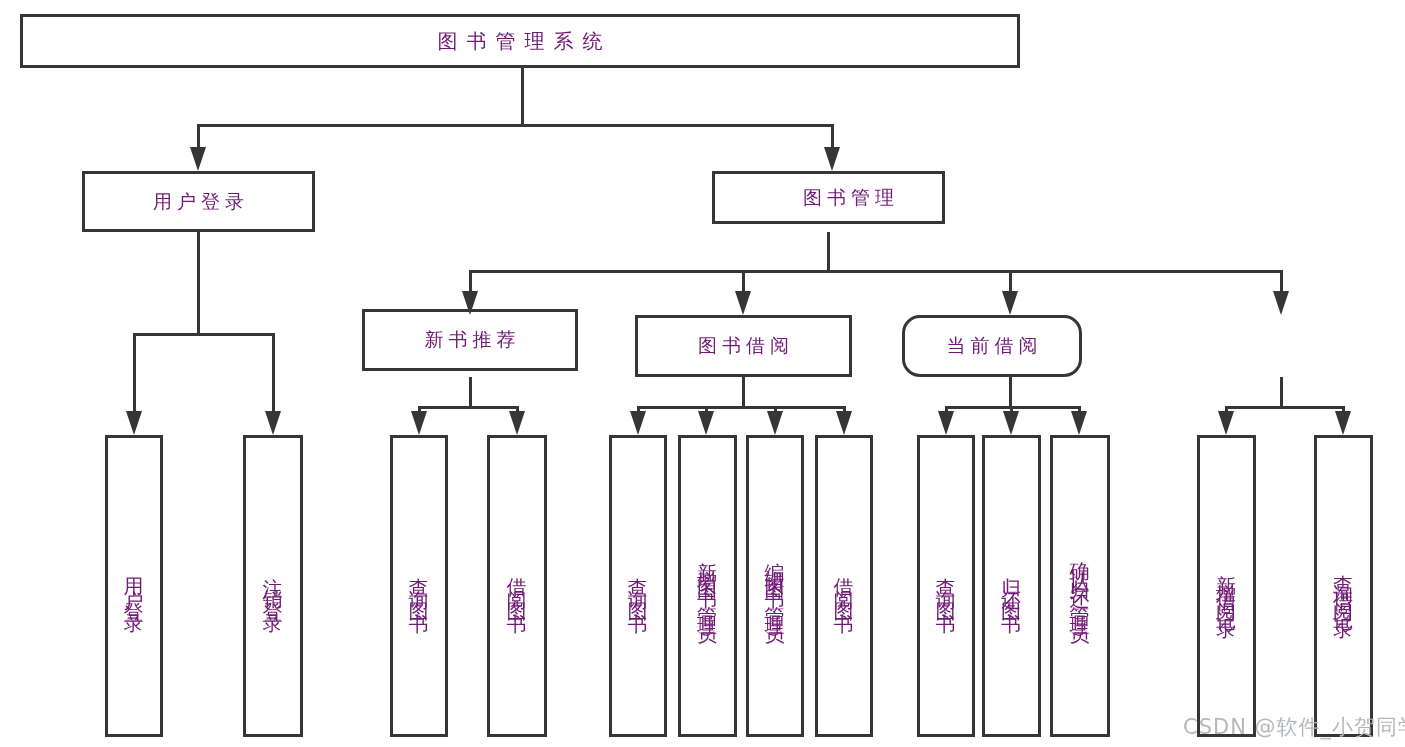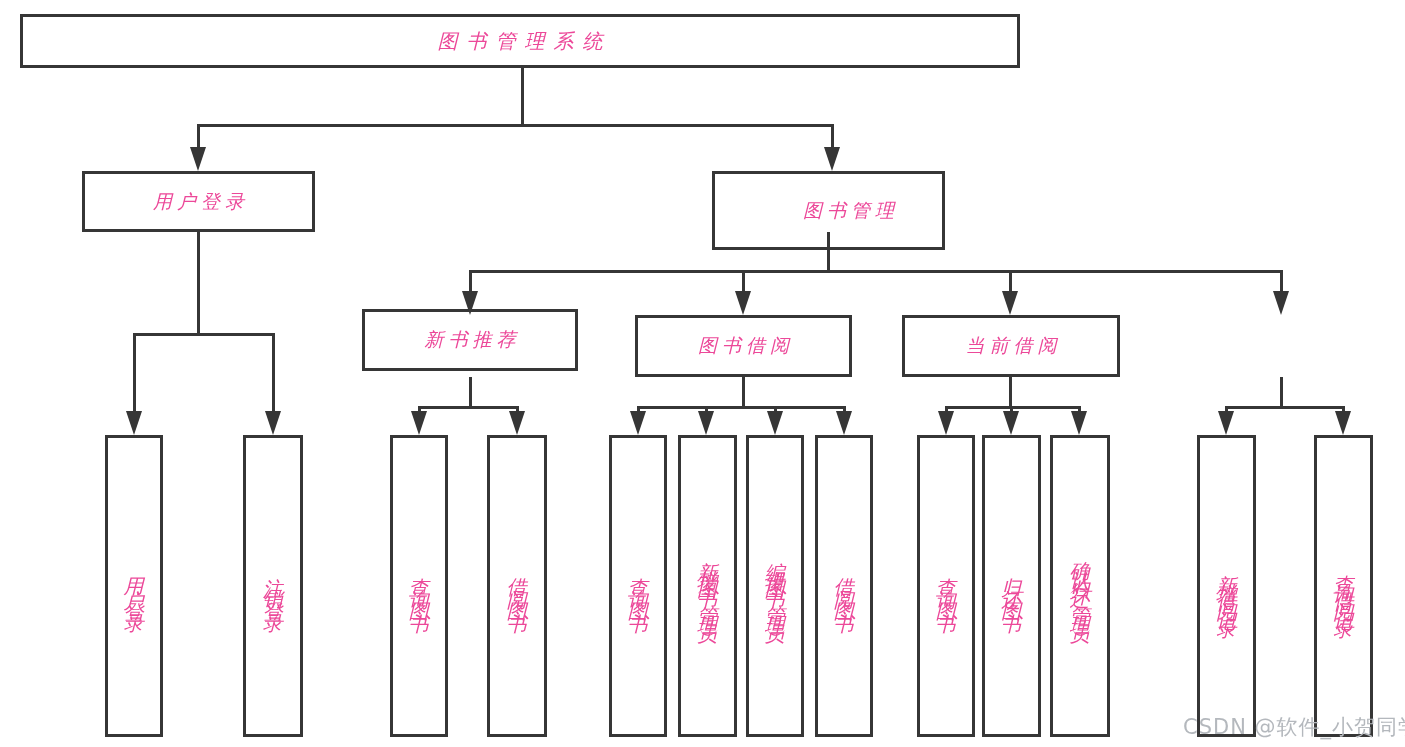--- a/index.html
+++ b/index.html
@@ -11,23 +11,22 @@
     font-family: "DejaVu Sans", sans-serif;
     overflow: hidden;
   }
   .box {
     position: absolute;
     border: 3px solid #363636;
     background: #ffffff;
     display: flex;
     align-items: center;
     justify-content: center;
-    color: #ec4899;
+    color: #701a75;
     box-sizing: border-box;
-    font-style: italic;
   }
   .box .lbl { white-space: nowrap; }
   .h-label { font-size: 19px; letter-spacing: 5px; text-indent: 5px; }
   .title-label { font-size: 20px; letter-spacing: 9px; text-indent: 9px; }
   .v-box .lbl {
     writing-mode: vertical-rl;
     font-size: 20px;
     letter-spacing: 12px;
     white-space: normal;
     line-height: 1;
@@ -61,31 +60,31 @@
 
 <div class="canvas">
 
   <div class="box" style="left:20px; top:14px; width:1000px; height:54px;">
     <span class="lbl title-label">图书管理系统</span>
   </div>
 
   <div class="box" style="left:82px; top:171px; width:233px; height:61px;">
     <span class="lbl h-label">用户登录</span>
   </div>
-  <div class="box" style="left:712px; top:171px; width:233px; height:79px;padding-left:40px;">
+  <div class="box" style="left:712px; top:171px; width:233px; height:53px;padding-left:40px;">
     <span class="lbl h-label">图书管理</span>
   </div>
 
   <div class="box" style="left:362px; top:309px; width:216px; height:62px;">
     <span class="lbl h-label">新书推荐</span>
   </div>
   <div class="box" style="left:635px; top:315px; width:217px; height:62px;">
     <span class="lbl h-label">图书借阅</span>
   </div>
-  <div class="box" style="left:902px; top:315px; width:218px; height:62px;">
+  <div class="box" style="left:902px; top:315px; width:180px; height:62px;border-radius:18px;">
     <span class="lbl h-label">当前借阅</span>
   </div>
 
   <div class="box v-box" style="left:105px; top:435px; width:58px; height:302px;">
     <span class="lbl">用户登录</span>
   </div>
   <div class="box v-box" style="left:243px; top:435px; width:60px; height:302px;">
     <span class="lbl">注销登录</span>
   </div>
 

